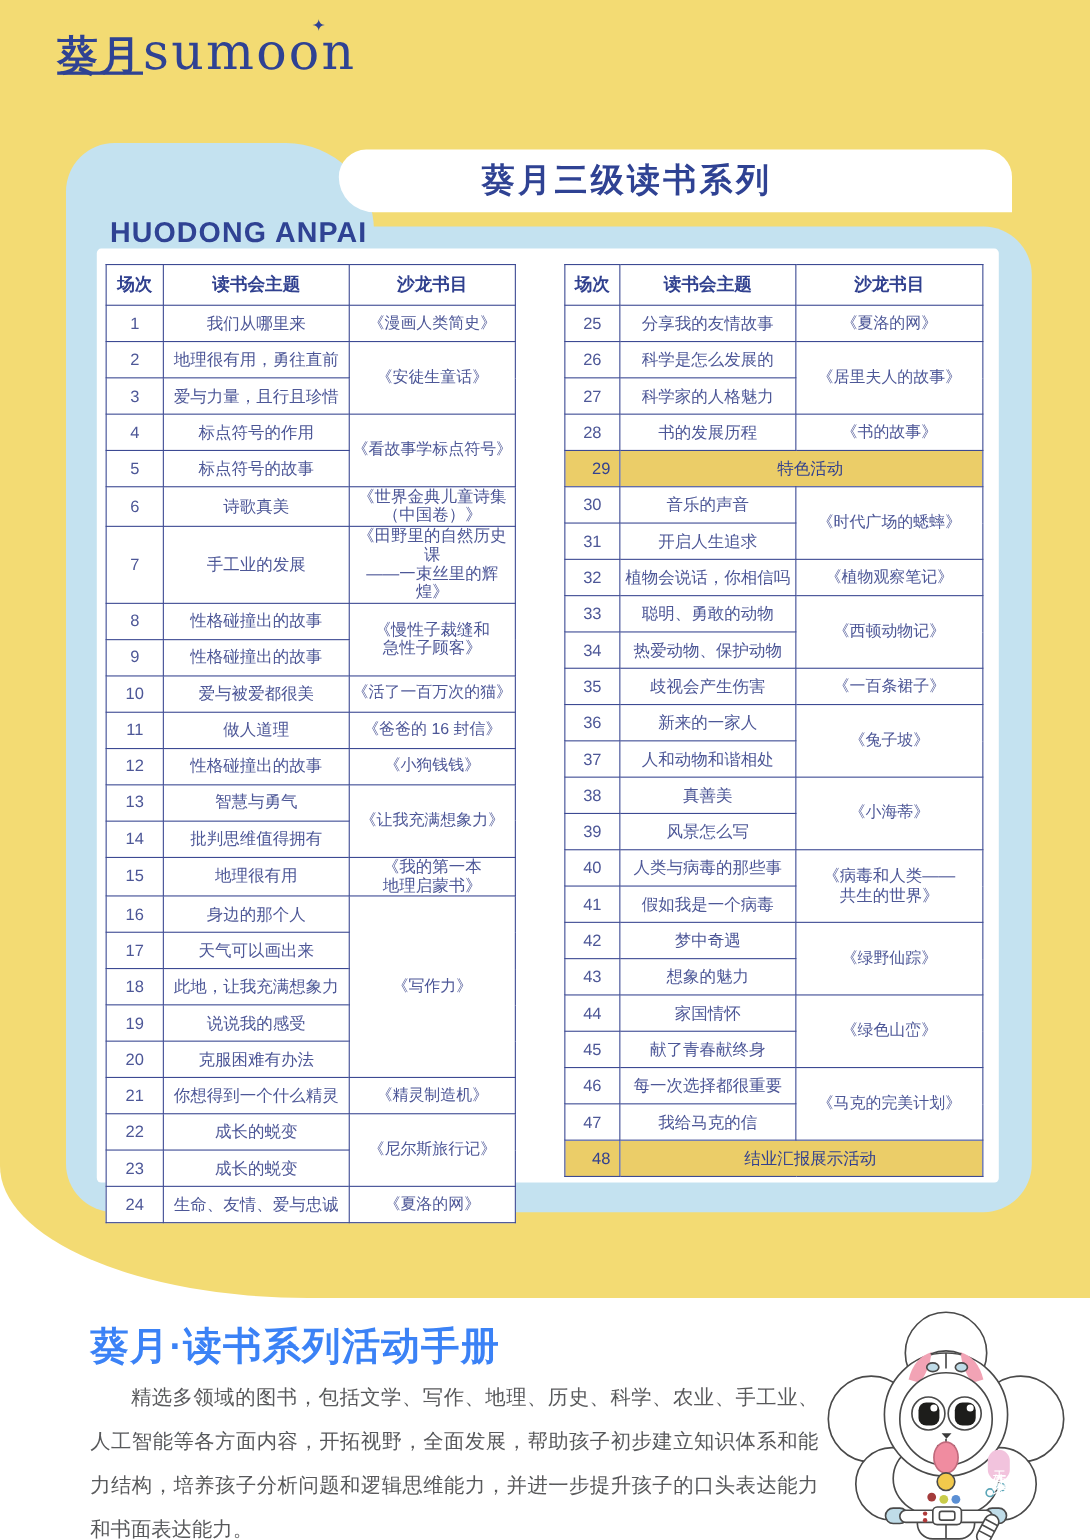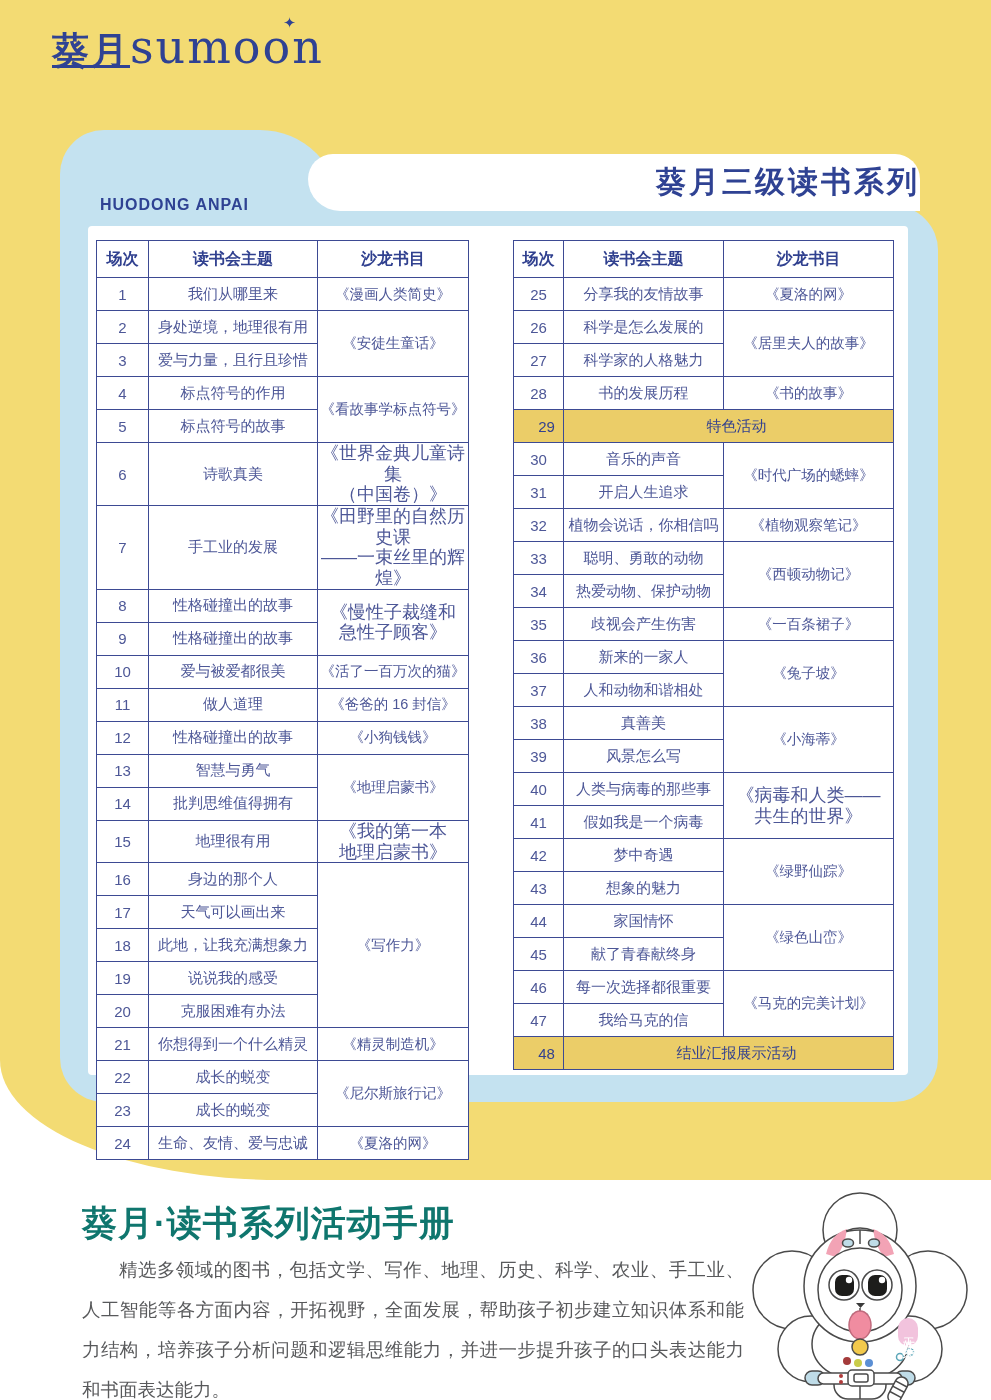--- a/index.html
+++ b/index.html
@@ -12,42 +12,42 @@
 
   .logo { position:absolute; left:52px; top:24px; color:#2F4293; display:flex; align-items:baseline; }
   .logo-cn { font-size:37px; font-weight:700; letter-spacing:2px;text-decoration:underline; }
   .logo-en { font-family:"DejaVu Serif","Liberation Serif",serif; font-size:46px; letter-spacing:2px;
     position:relative; line-height:1;text-align:right; }
   .logo-star { position:absolute; right:26px; top:-8px; font-size:15px; }
 
   .tab { position:absolute; left:60px; top:130px; width:280px; height:100px;
     background:#C4E2F0; border-radius:44px 80px 0 0; }
   .tab-title { position:absolute; left:100px; top:140px; font-size:43px; font-weight:700; color:#2F4293; letter-spacing:2px; }
-  .tab-sub { position:absolute; left:100px; top:196px; font-size:16px; font-weight:700; color:#2F4293; letter-spacing:1px; }
+  .tab-sub { position:absolute; left:100px; top:196px; font-size:26px; font-weight:700; color:#2F4293; letter-spacing:1px; }
 
   .card { position:absolute; left:60px; top:206px; width:878px; height:896px;
     background:#C4E2F0; border-radius:0 44px 44px 44px; }
 
-  .series-bar { position:absolute; left:308px; top:154px; width:612px; height:57px; background:#fff;
-    border-radius:28px 28px 0 36px; display:flex; align-items:center; justify-content:flex-end; padding-left:130px; }
+  .series-bar { position:absolute; left:308px; top:136px; width:612px; height:57px; background:#fff;
+    border-radius:28px 28px 0 36px; display:flex; align-items:center; justify-content:flex-start; padding-left:130px; }
   .series-title { font-size:30px; font-weight:700; color:#2F4293; letter-spacing:3px; }
 
   .panel { position:absolute; left:88px; top:226px; width:820px; height:849px; background:#fff; border-radius:4px; }
 
   table { position:absolute; border-collapse:collapse; table-layout:fixed; background:#fff; }
   .tbl-left  { left:96px;  top:240px; width:372px; }
   .tbl-right { left:513px; top:240px; width:380px; }
   th { height:37px; font-size:16px; font-weight:700; color:#30408F; }
   td { height:33px; font-size:15px; color:#4D5797; text-align:center; padding:0 2px; overflow:hidden; }
   th,td { border:1px solid #3D4A93; }
   td.c-b { font-size:14.5px; white-space:pre-line; line-height:1.15; }
-  td.sm { font-size:18px; }
+  td.sm { font-size:15px; }
   tr.hl td { background:#EBCD68; color:#33418F;padding-left:18px; }
 
-  .f-title { position:absolute; left:82px; top:1200px; font-size:35px; font-weight:700; color:#0f766e; letter-spacing:1px; }
+  .f-title { position:absolute; left:82px; top:1200px; font-size:35px; font-weight:700; color:#3b82f6; letter-spacing:1px; }
   .f-para { position:absolute; left:82px; top:1250px; width:662px; font-size:18.5px; color:#58595B;
     line-height:2.16; text-indent:2em; text-align:justify; }
 
   .mascot { position:absolute; left:748px; top:1186px; }
   .badge { position:absolute; left:898px; top:1318px; writing-mode:vertical-rl; text-orientation:upright;
     background:#F2C3DD; color:#fff; font-size:13.5px; padding:8px 3px; border-radius:10px; letter-spacing:3px; line-height:1.05; }
 </style>
 </head>
 <body>
 
@@ -80,21 +80,21 @@
           <th>读书会主题</th>
           <th>沙龙书目</th>
         </tr>
     <tr>
           <td>1</td>
           <td>我们从哪里来</td>
           <td class="c-b">《漫画人类简史》</td>
         </tr>
     <tr>
           <td>2</td>
-          <td>身处逆境，地理很有用</td>
+          <td>地理很有用，勇往直前</td>
           <td class="c-b" rowspan="2">《安徒生童话》</td>
         </tr>
     <tr>
           <td>3</td>
           <td>爱与力量，且行且珍惜</td>
         </tr>
     <tr>
           <td>4</td>
           <td>标点符号的作用</td>
           <td class="c-b" rowspan="2">《看故事学标点符号》</td>
@@ -136,21 +136,21 @@
           <td class="c-b">《爸爸的 16 封信》</td>
         </tr>
     <tr>
           <td>12</td>
           <td>性格碰撞出的故事</td>
           <td class="c-b">《小狗钱钱》</td>
         </tr>
     <tr>
           <td>13</td>
           <td>智慧与勇气</td>
-          <td class="c-b" rowspan="2">《地理启蒙书》</td>
+          <td class="c-b" rowspan="2">《让我充满想象力》</td>
         </tr>
     <tr>
           <td>14</td>
           <td>批判思维值得拥有</td>
         </tr>
     <tr>
           <td>15</td>
           <td>地理很有用</td>
           <td class="c-b sm">《我的第一本
 地理启蒙书》</td>

